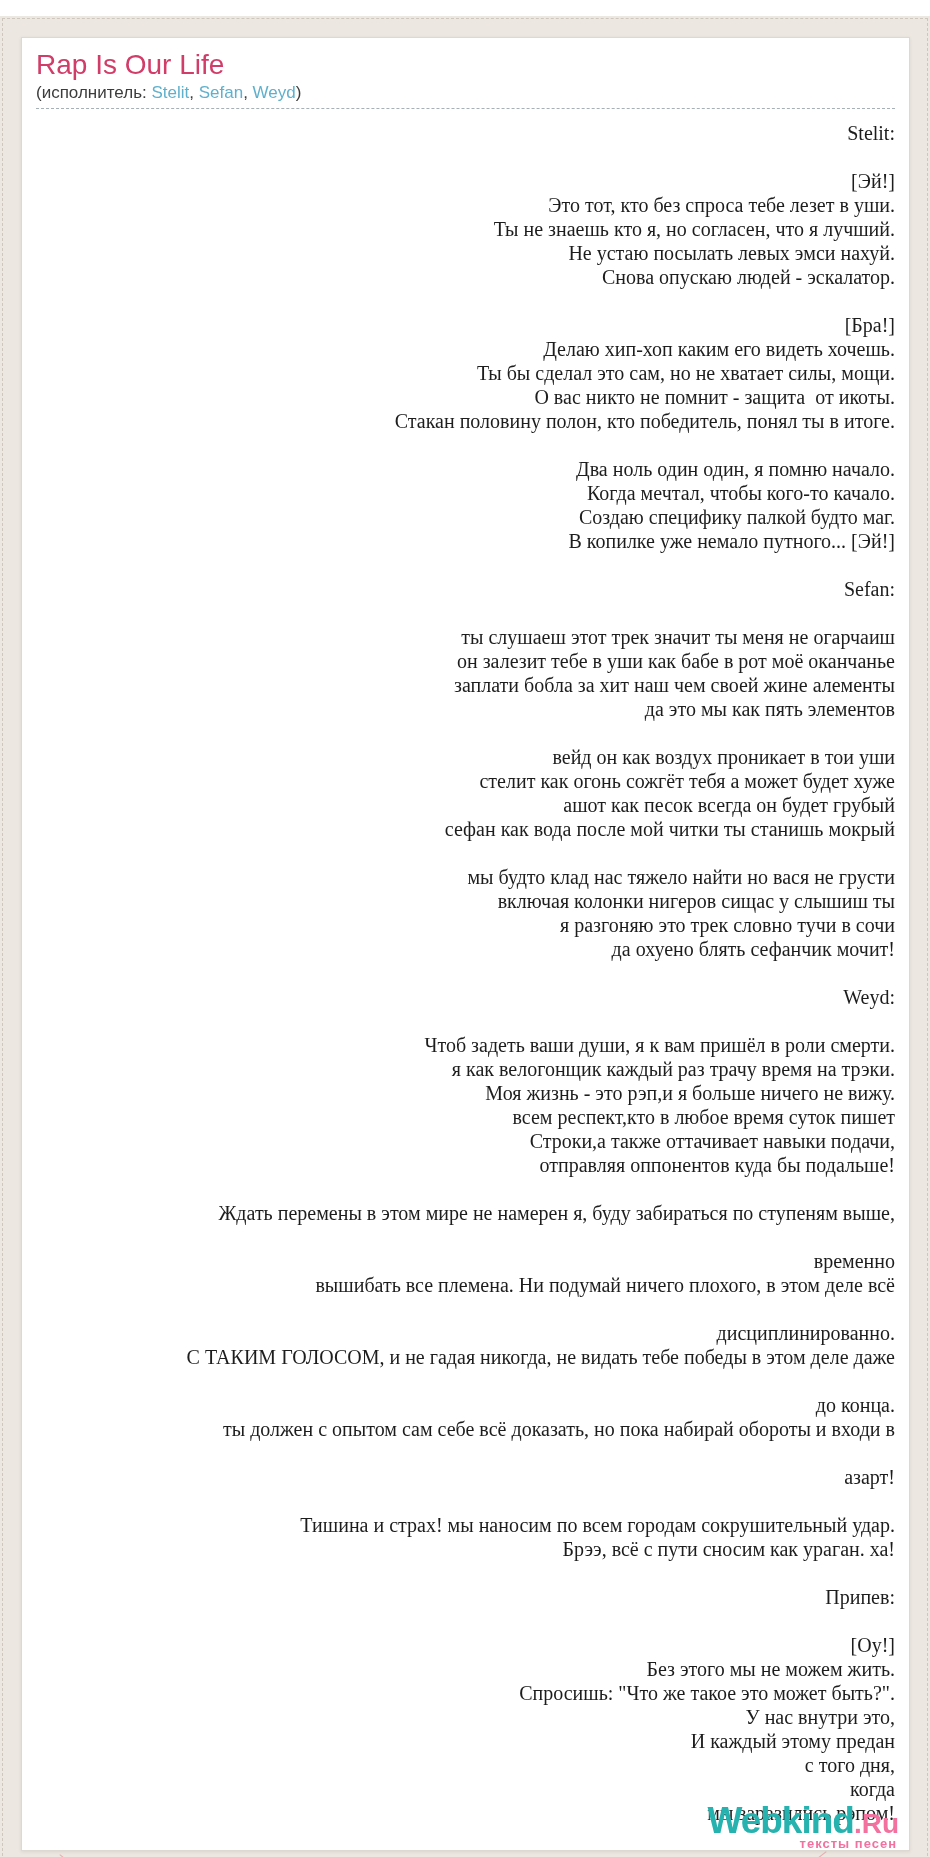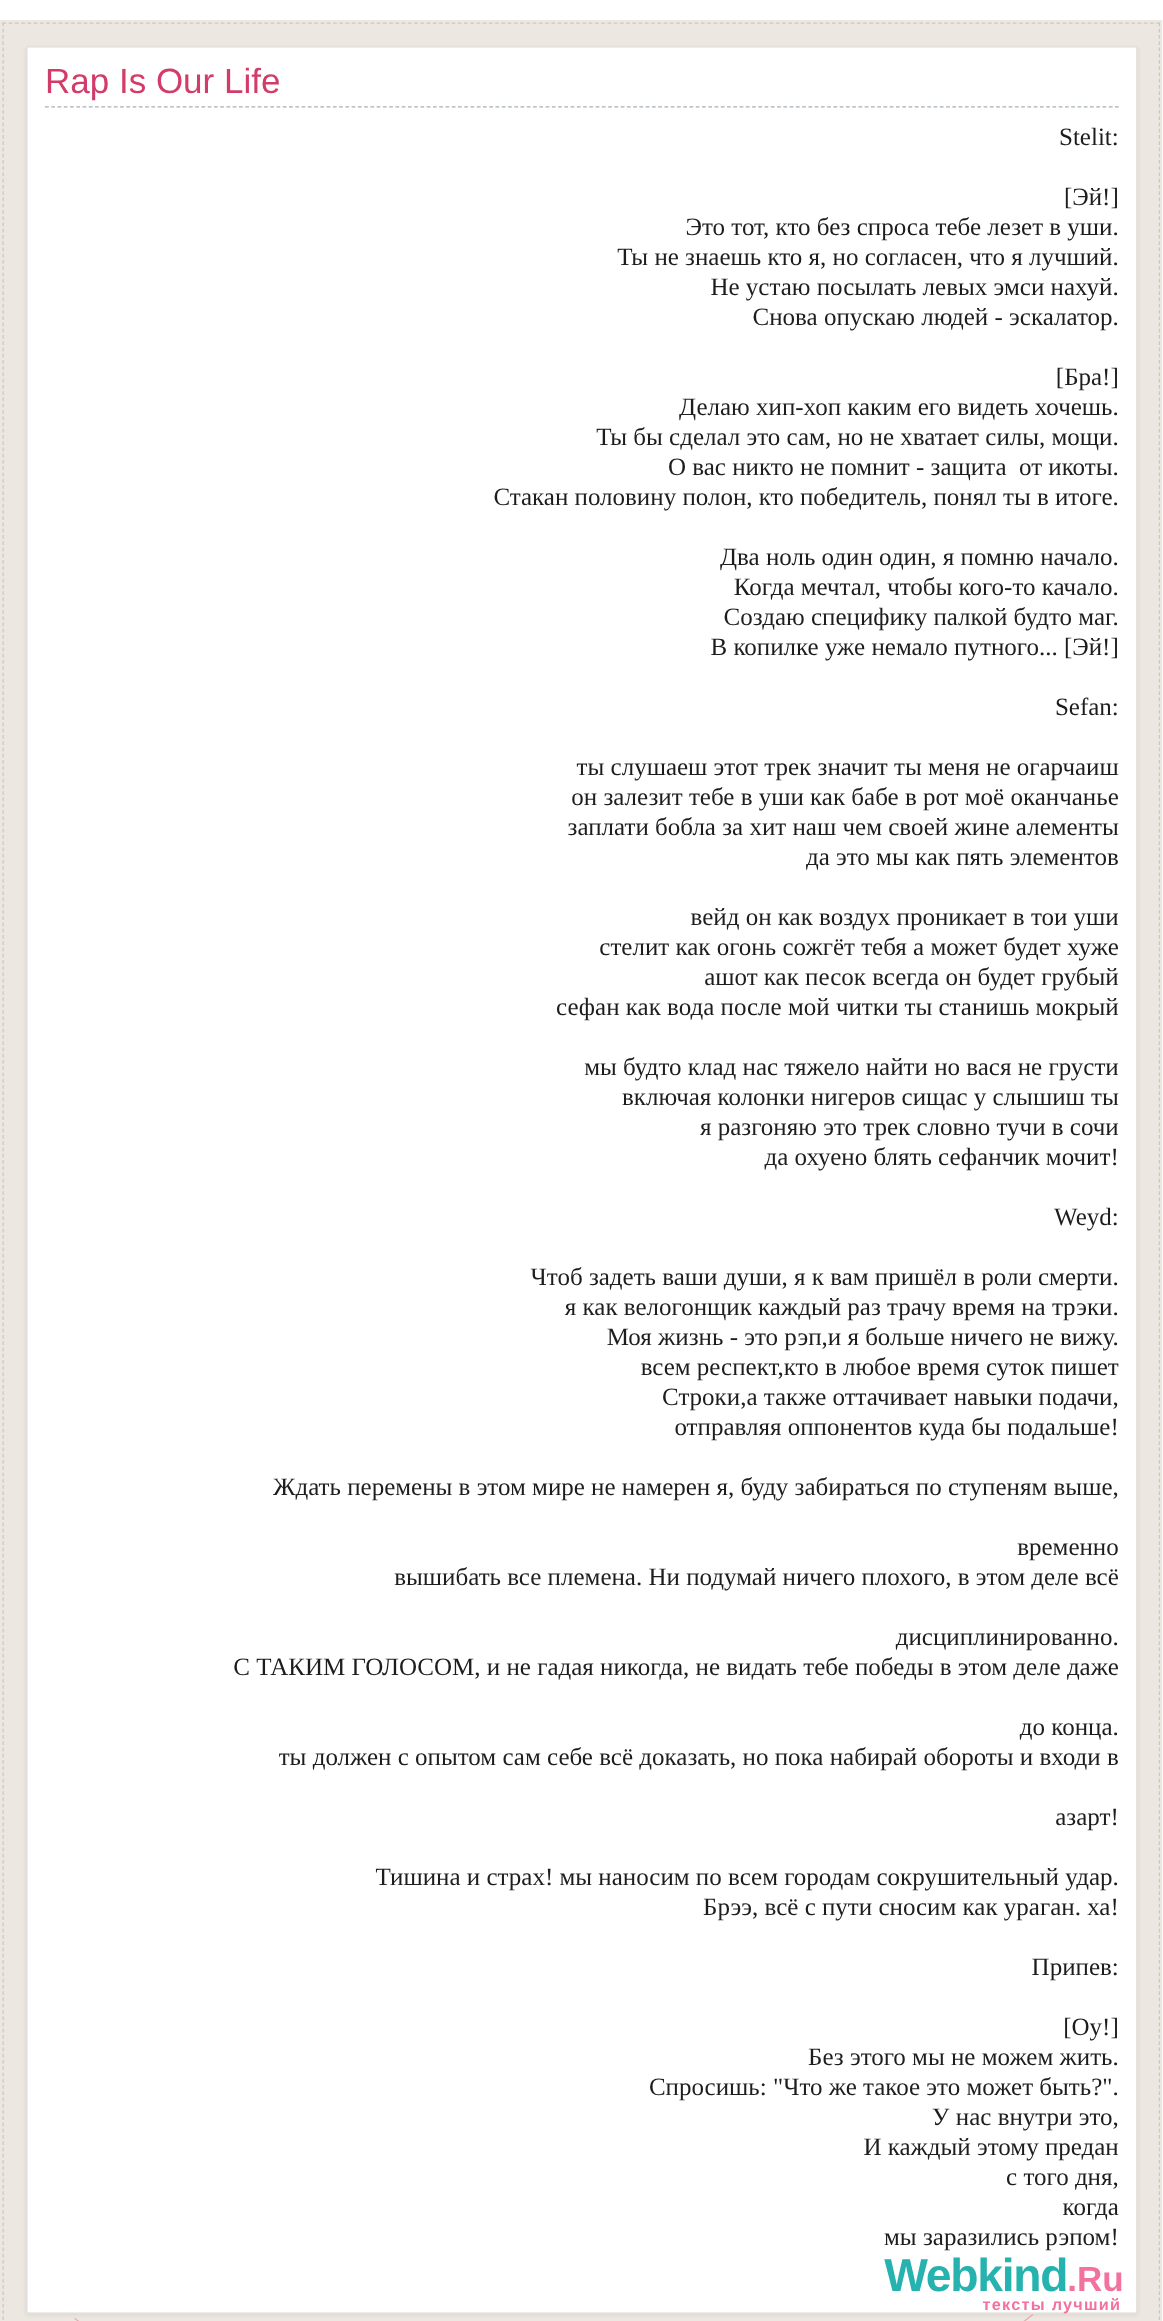--- a/index.html
+++ b/index.html
@@ -111,20 +111,21 @@
   .scratch-right { left: 812px; top: 1840px; transform: rotate(-38deg); }
 </style>
 </head>
 <body>
 
 <div class="page">
   <div class="page-frame"></div>
 
   <div class="card">
     <h1 class="title">Rap Is Our Life</h1>
+    <div class="subtitle"><span>(исполнитель: </span><span><span class="artist-link">Stelit</span>, <span class="artist-link">Sefan</span>, <span class="artist-link">Weyd</span></span><span>)</span></div>
     <div class="separator"></div>
 
     <div class="lyrics">Stelit:
 
 [Эй!]
 Это тот, кто без спроса тебе лезет в уши.
 Ты не знаешь кто я, но согласен, что я лучший.
 Не устаю посылать левых эмси нахуй.
 Снова опускаю людей - эскалатор.
 
@@ -187,20 +188,20 @@
 Без этого мы не можем жить.
 Спросишь: "Что же такое это может быть?".
 У нас внутри это,
 И каждый этому предан
 с того дня,
 когда
 мы заразились рэпом!</div>
 
     <div class="logo">
       <span class="logo-main">Webkind</span><span class="logo-suffix">.Ru</span>
-      <div class="logo-tagline">тексты лучший</div>
+      <div class="logo-tagline">тексты песен</div>
     </div>
   </div>
 
   <div class="scratch scratch-left"></div>
   <div class="scratch scratch-right"></div>
   <div class="bottom-dash"></div>
 </div>
 
 </body></html>

